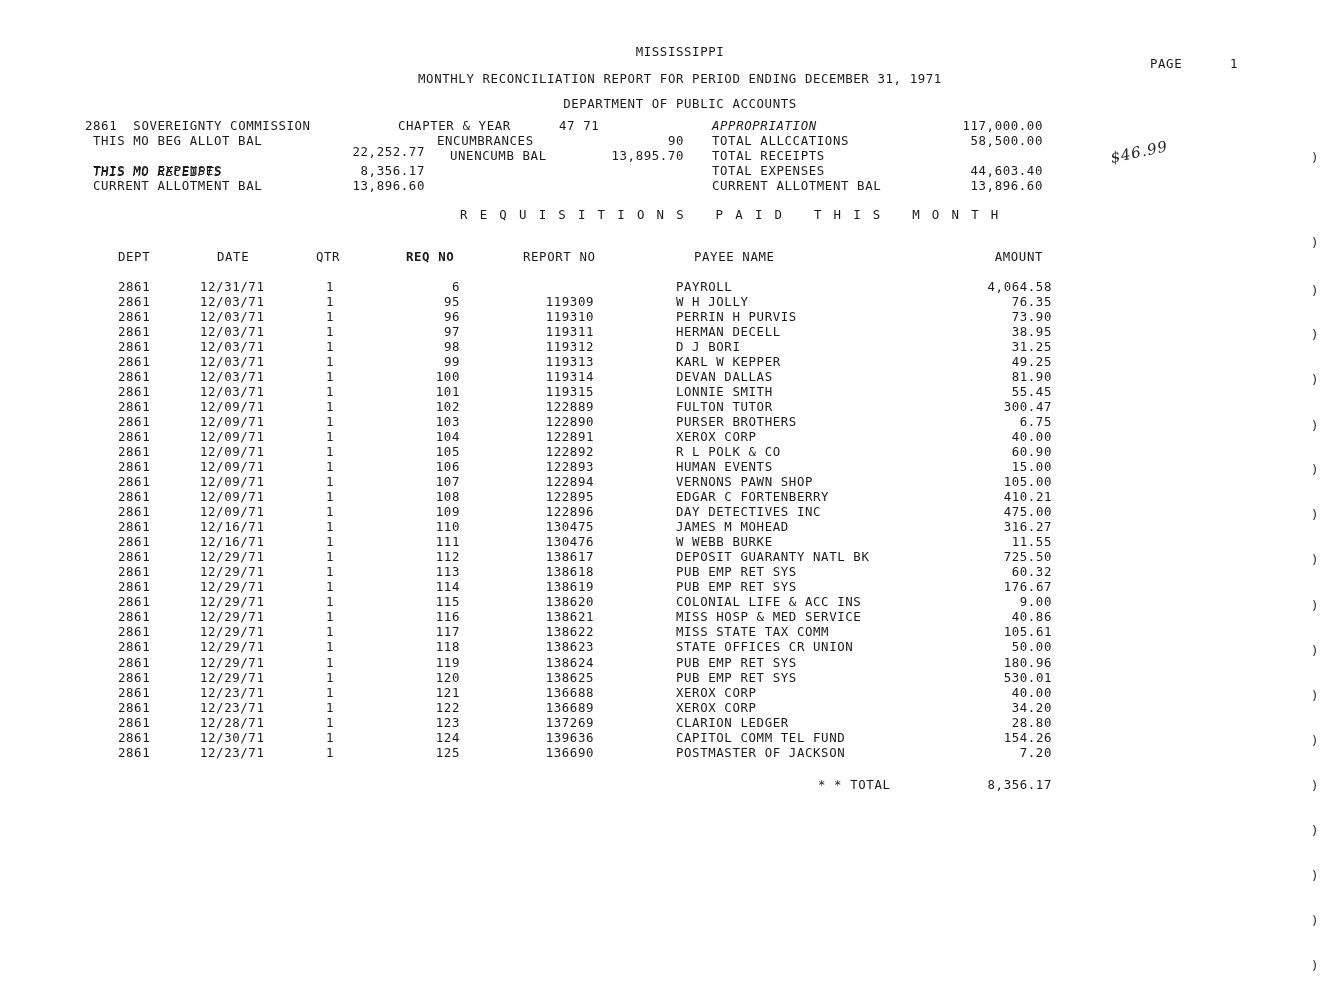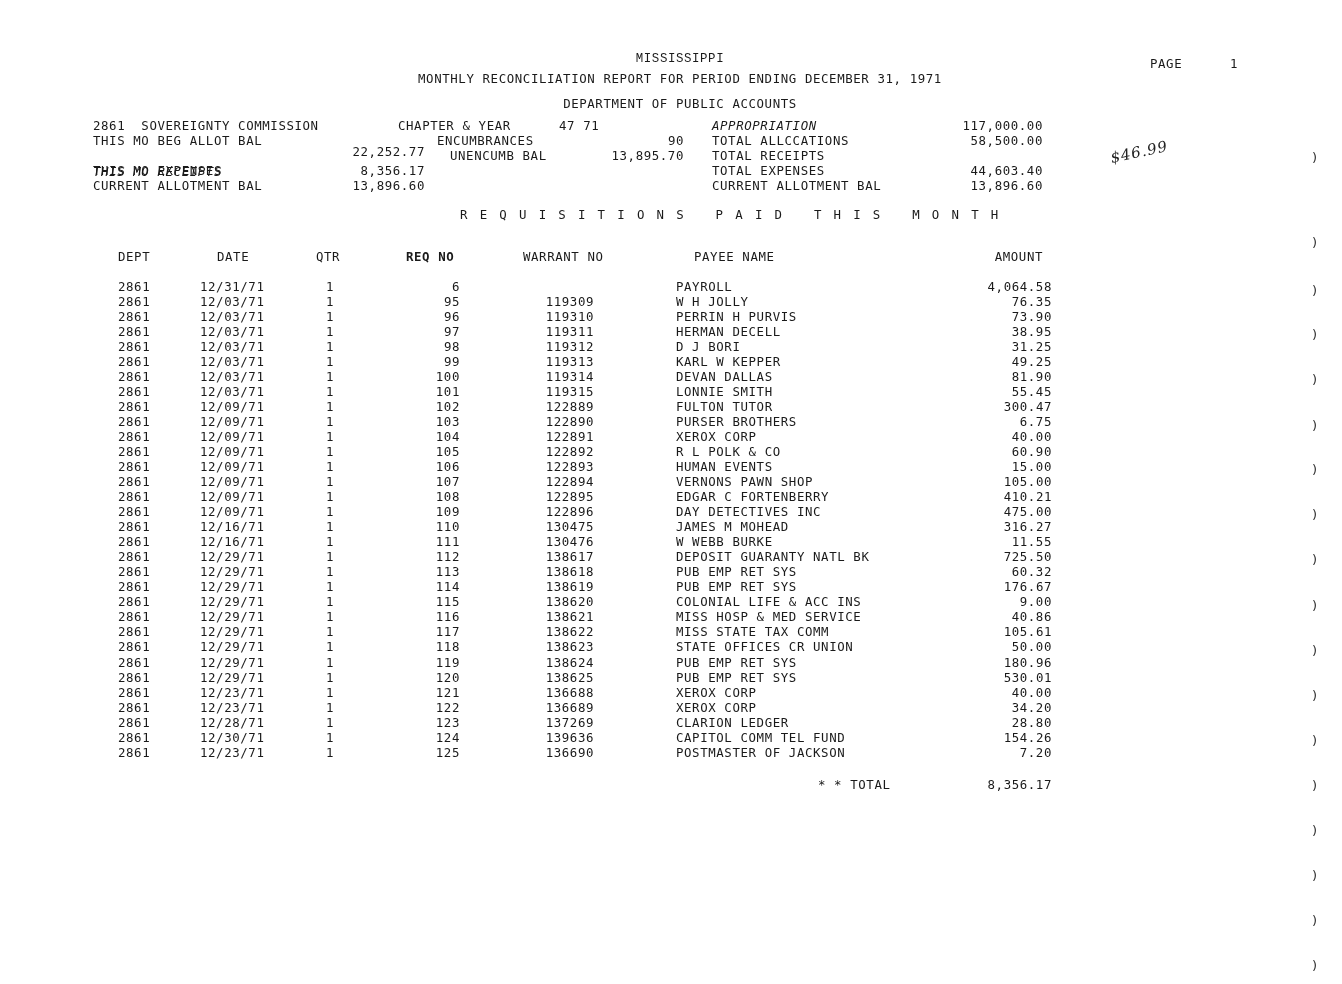--- a/index.html
+++ b/index.html
@@ -24,28 +24,28 @@
   .hand {
     position: absolute; left: 1110px; top: 143px;
     font-family: "DejaVu Serif", serif; font-style: italic; font-size: 15px;
     transform: rotate(-12deg); color: #222; letter-spacing: 1px;
   }
   .margin-mark { position: absolute; left: 1312px; font-family: "DejaVu Sans", sans-serif; font-size: 13px; color: #333; }
 </style>
 </head>
 <body>
 
-<div class="hdr-line" style="top:52px;font-family:Liberation Mono, monospace;">MISSISSIPPI</div>
+<div class="hdr-line" style="top:44px;">MISSISSIPPI</div>
 <div class="hdr-line" style="top:56px;margin-top:40px;">DEPARTMENT OF PUBLIC ACCOUNTS</div>
 <div class="hdr-line" style="top:71px;">MONTHLY RECONCILIATION REPORT FOR PERIOD ENDING DECEMBER 31, 1971</div>
 <div class="abs" style="left:1150px; top:56px;">PAGE</div>
 <div class="abs" style="left:1230px; top:56px;">1</div>
 
 <div>
-  <div class="abs" style="left:93px; top:118px;">2861  SOVEREIGNTY COMMISSION</div>
+  <div class="abs" style="left:85px; top:118px;">2861  SOVEREIGNTY COMMISSION</div>
   <div class="abs" style="left:398px; top:118px;">CHAPTER &amp; YEAR</div>
   <div class="abs" style="left:559px; top:118px;">47 71</div>
 
   <div class="abs" style="left:93px; top:133px;">THIS MO BEG ALLOT BAL</div>
   <div class="abs right" style="left:310px; width:115px; top:144px;">22,252.77</div>
   <div class="abs" style="left:437px; top:133px;">ENCUMBRANCES</div>
   <div class="abs right" style="left:600px; width:84px; top:133px;">90</div>
 
   <div class="abs" style="left:93px; top:164px;font-style:italic;">THIS MO RECEIPTS</div>
   <div class="abs right" style="left:310px; width:115px; top:148px;"></div>
@@ -74,21 +74,21 @@
 
 <div class="hand">$46.99</div>
 
 <div class="abs spaced" style="left:460px; top:207px;">REQUISITIONS PAID THIS MONTH</div>
 
 <div class="row" style="top:237px;">
   <span class="c-dept">DEPT</span>
   <span style="left:217px;">DATE</span>
   <span style="left:316px;">QTR</span>
   <span style="left:406px;font-weight:bold;">REQ NO</span>
-  <span style="left:523px;">WARRANT NO</span>
+  <span style="left:523px;">REPORT NO</span>
   <span style="left:694px;">PAYEE NAME</span>
   <span class="c-amt" style="width:103px;">AMOUNT</span>
 </div>
 
 <div id="table-body">
     <div class="row" style="top: 267px;">
       <span class="c-dept">2861</span>
       <span class="c-date">12/31/71</span>
       <span class="c-qtr">1</span>
       <span class="c-req">6</span>

